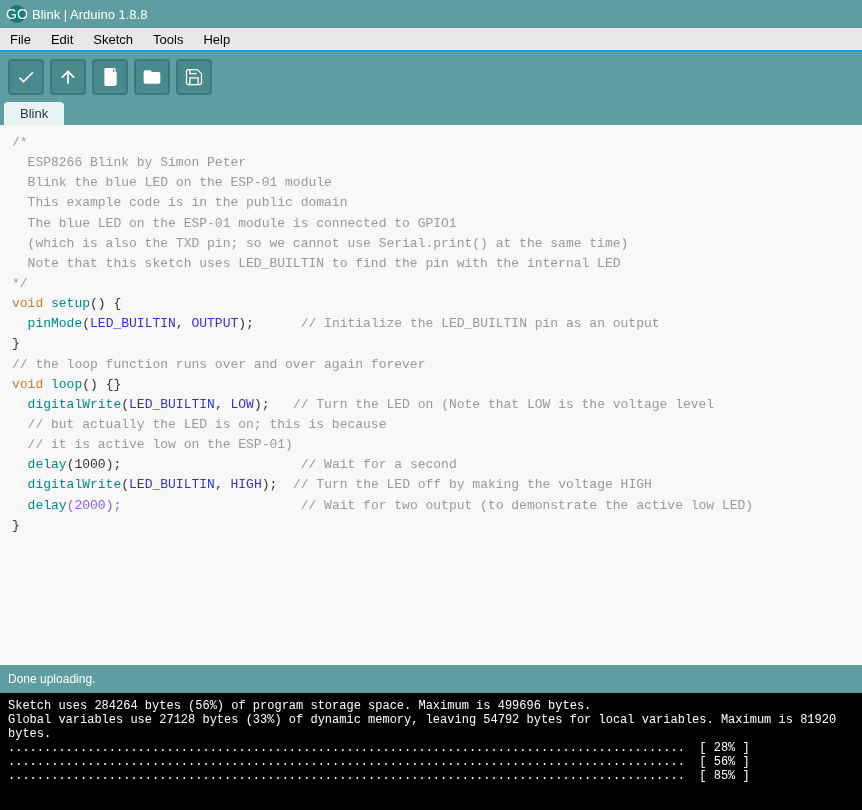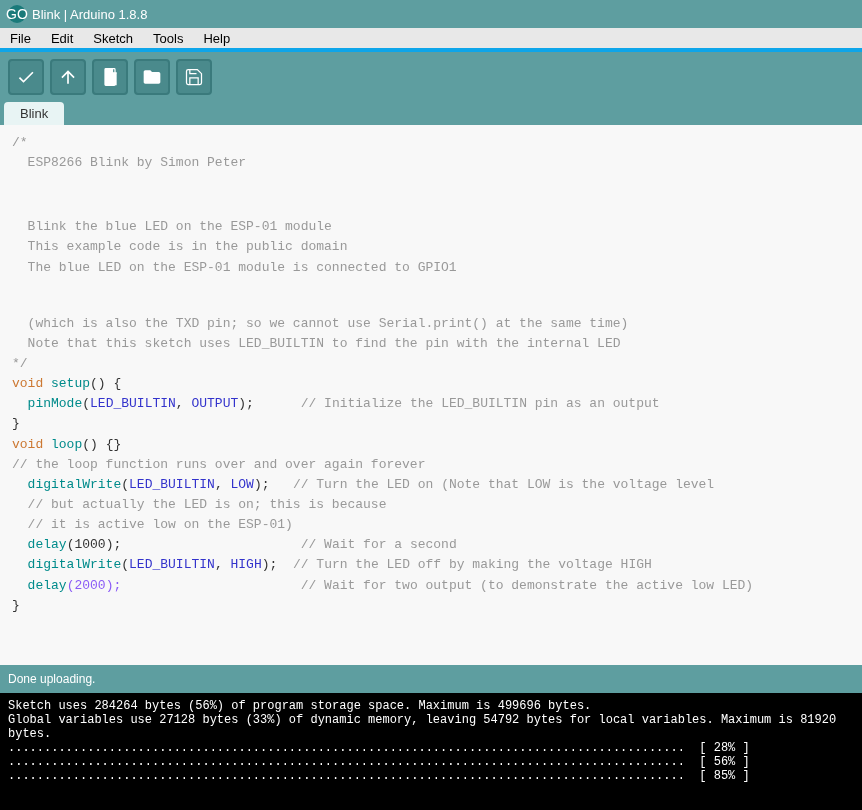--- a/index.html
+++ b/index.html
@@ -22,21 +22,21 @@
       display: flex; align-items: center; justify-content: center;
       font-weight: normal; font-size: 14px; color: white;
     }
 
     #menu-bar {
       background: #e8e8e8;
       display: flex;
       gap: 0;
       height: 24px;
       align-items: center;
-      border-bottom: 4px solid #0ea5e9;
+      border-bottom: 2px solid #0ea5e9;
     }
     #menu-bar span {
       padding: 3px 10px;
       font-size: 13px;
       cursor: pointer;
     }
 
     #toolbar {
       background: #5e9ea0;
       padding: 6px 8px;
@@ -160,35 +160,35 @@
 <div id="tab-bar">
   <div class="tab">
     <span>Blink</span>
   </div>
 </div>
 
 <div id="editor">
   <div id="code-content">
       <div class="code-line" style="color: rgb(153, 153, 153);">/*</div>
       <div class="code-line" style="color: rgb(153, 153, 153);">  ESP8266 Blink by Simon Peter</div>
-      <div class="code-line" style="color: rgb(153, 153, 153); margin-top: 44px;">  Blink the blue LED on the ESP-01 module</div>
+      <div class="code-line" style="color: rgb(153, 153, 153);">  Blink the blue LED on the ESP-01 module</div>
       <div class="code-line" style="color: rgb(153, 153, 153);">  This example code is in the public domain</div>
       <div class="code-line" style="color: rgb(153, 153, 153);"></div>
       <div class="code-line" style="color: rgb(153, 153, 153);">  The blue LED on the ESP-01 module is connected to GPIO1</div>
-      <div class="code-line" style="color: rgb(153, 153, 153); margin-top: 36px;">  (which is also the TXD pin; so we cannot use Serial.print() at the same time)</div>
+      <div class="code-line" style="color: rgb(153, 153, 153);">  (which is also the TXD pin; so we cannot use Serial.print() at the same time)</div>
       <div class="code-line" style="color: rgb(153, 153, 153);"></div>
       <div class="code-line" style="color: rgb(153, 153, 153);">  Note that this sketch uses LED_BUILTIN to find the pin with the internal LED</div>
       <div class="code-line" style="color: rgb(153, 153, 153);">*/</div>
       <div class="code-line" style="color: rgb(51, 51, 51);"></div>
       <div class="code-line"><span style="color: rgb(204, 120, 50);">void </span><span style="color: rgb(0, 139, 139);">setup</span><span style="color: rgb(51, 51, 51);">() {</span></div>
       <div class="code-line"><span style="color: rgb(51, 51, 51);">  </span><span style="color: rgb(0, 139, 139);">pinMode</span><span style="color: rgb(51, 51, 51);">(</span><span style="color: rgb(51, 51, 204);">LED_BUILTIN</span><span style="color: rgb(51, 51, 51);">, </span><span style="color: rgb(51, 51, 204);">OUTPUT</span><span style="color: rgb(51, 51, 51);">);      </span><span style="color: rgb(153, 153, 153);">// Initialize the LED_BUILTIN pin as an output</span></div>
       <div class="code-line" style="color: rgb(51, 51, 51);">}</div>
       <div class="code-line" style="color: rgb(51, 51, 51);"></div>
+      <div class="code-line" style="color: rgb(153, 153, 153);">// the loop function runs over and over again forever</div>
       <div class="code-line"><span style="color: rgb(204, 120, 50);">void </span><span style="color: rgb(0, 139, 139);">loop</span><span style="color: rgb(51, 51, 51);">() {}</span></div>
-      <div class="code-line" style="color: rgb(153, 153, 153);">// the loop function runs over and over again forever</div>
       <div class="code-line"><span style="color: rgb(51, 51, 51);">  </span><span style="color: rgb(0, 139, 139);">digitalWrite</span><span style="color: rgb(51, 51, 51);">(</span><span style="color: rgb(51, 51, 204);">LED_BUILTIN</span><span style="color: rgb(51, 51, 51);">, </span><span style="color: rgb(51, 51, 204);">LOW</span><span style="color: rgb(51, 51, 51);">);   </span><span style="color: rgb(153, 153, 153);">// Turn the LED on (Note that LOW is the voltage level</span></div>
       <div class="code-line" style="color: rgb(153, 153, 153);">  // but actually the LED is on; this is because</div>
       <div class="code-line" style="color: rgb(153, 153, 153);">  // it is active low on the ESP-01)</div>
       <div class="code-line"><span style="color: rgb(51, 51, 51);">  </span><span style="color: rgb(0, 139, 139);">delay</span><span style="color: rgb(51, 51, 51);">(1000);                       </span><span style="color: rgb(153, 153, 153);">// Wait for a second</span></div>
       <div class="code-line"><span style="color: rgb(51, 51, 51);">  </span><span style="color: rgb(0, 139, 139);">digitalWrite</span><span style="color: rgb(51, 51, 51);">(</span><span style="color: rgb(51, 51, 204);">LED_BUILTIN</span><span style="color: rgb(51, 51, 51);">, </span><span style="color: rgb(51, 51, 204);">HIGH</span><span style="color: rgb(51, 51, 51);">);  </span><span style="color: rgb(153, 153, 153);">// Turn the LED off by making the voltage HIGH</span></div>
       <div class="code-line"><span style="color: rgb(51, 51, 51);">  </span><span style="color: rgb(0, 139, 139);">delay</span><span style="color: #8b5cf6;">(2000);                       </span><span style="color: rgb(153, 153, 153);">// Wait for two output (to demonstrate the active low LED)</span></div>
       <div class="code-line" style="color: rgb(51, 51, 51);">}</div>
     </div>
 </div>
 

